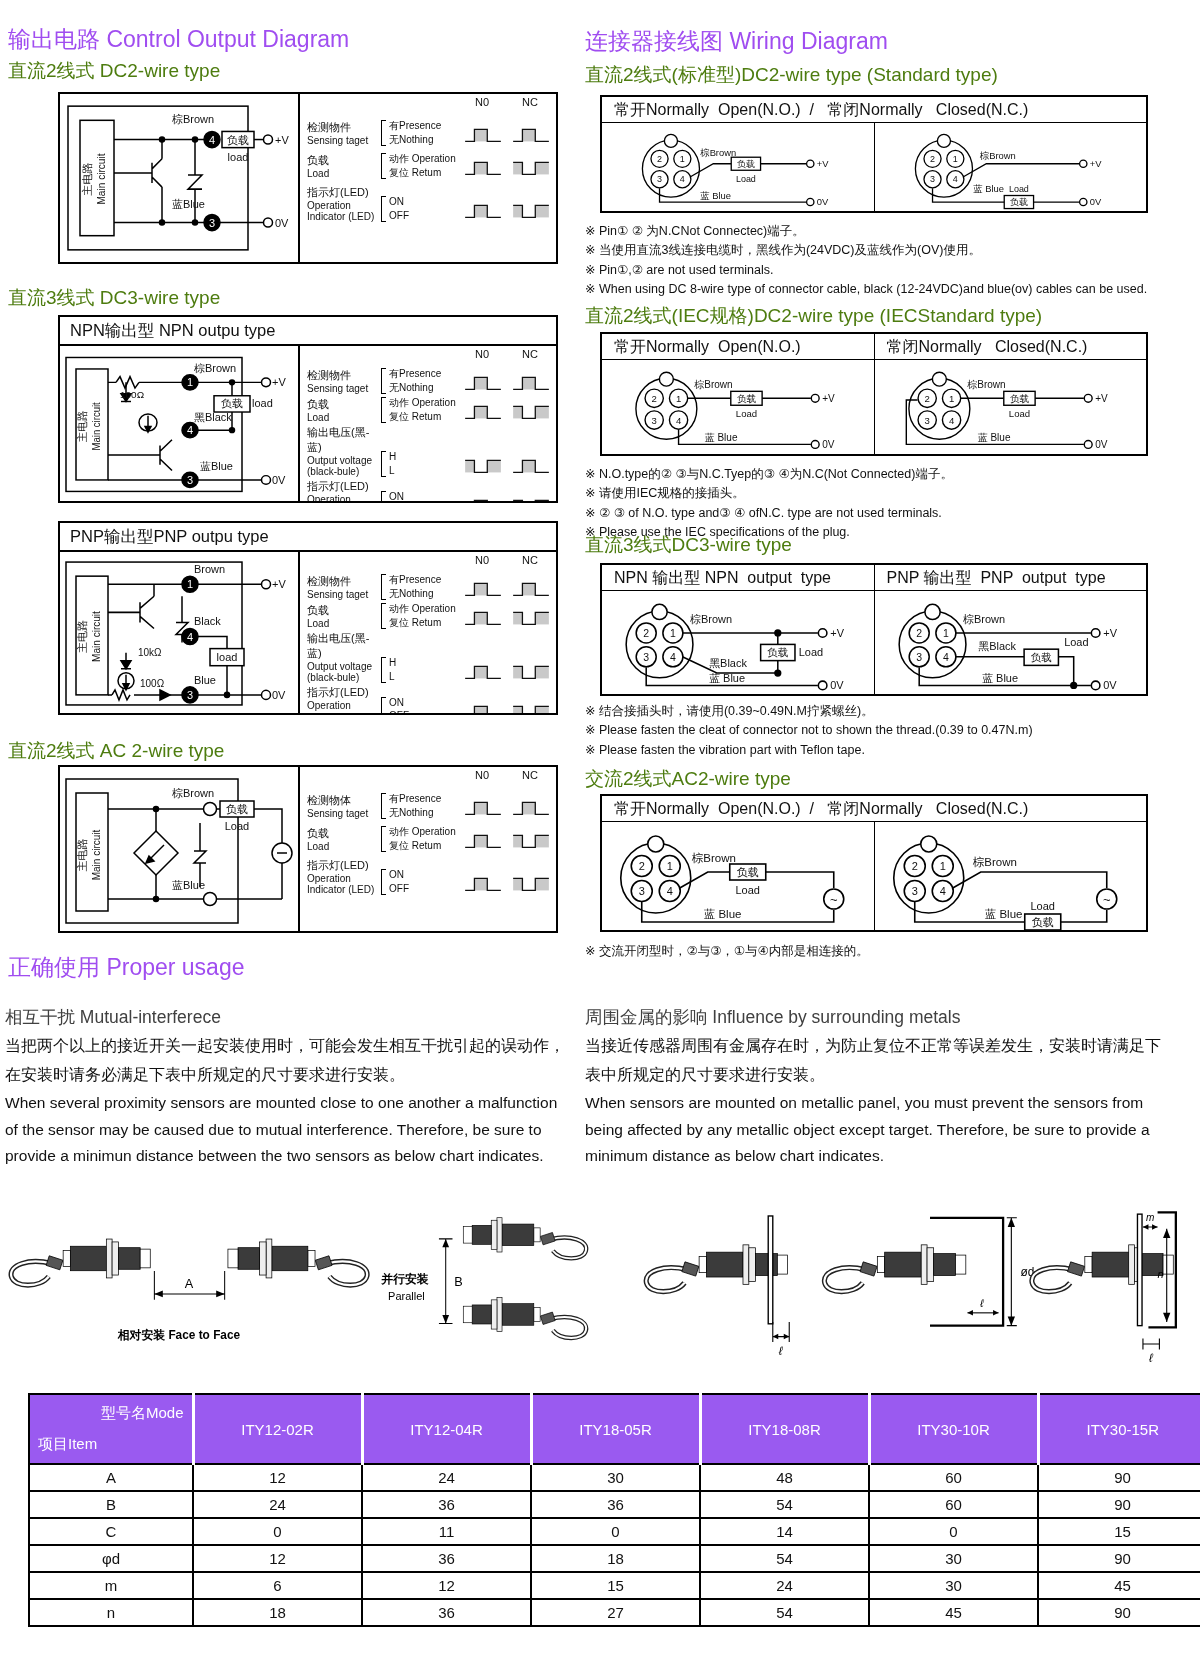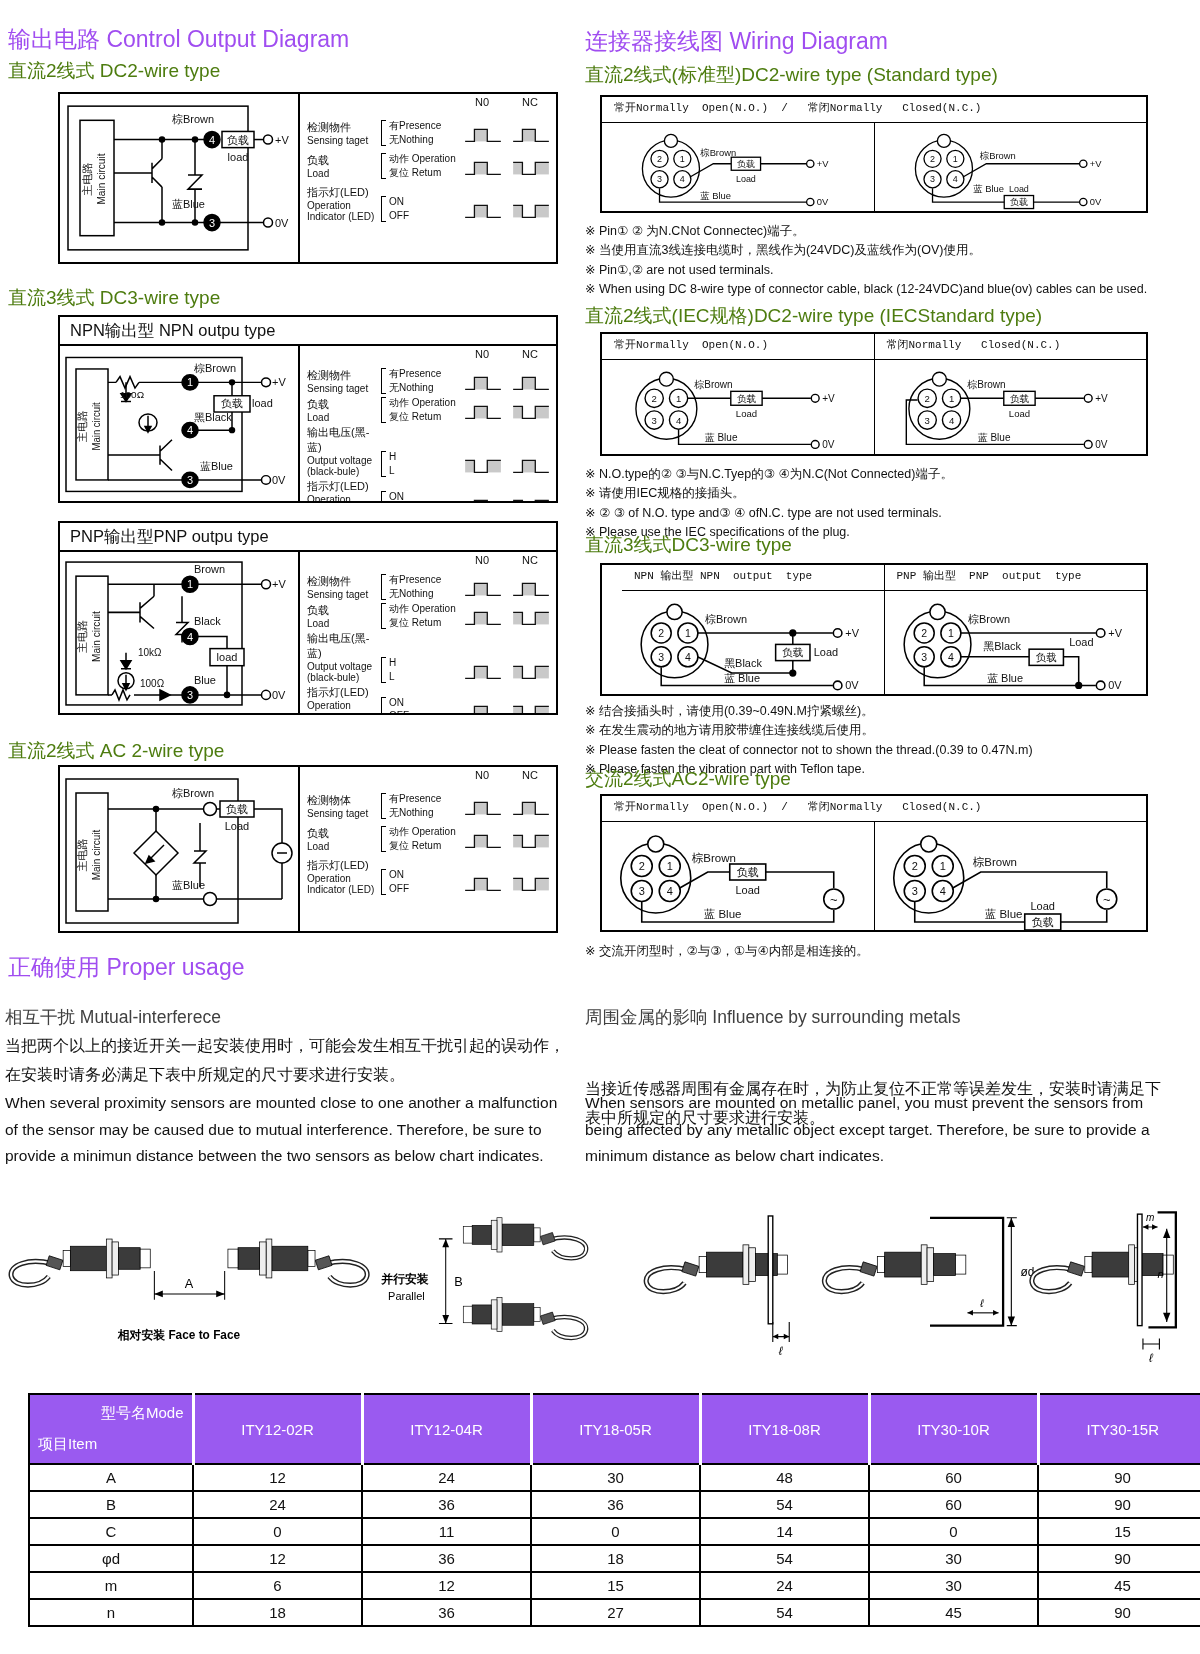--- a/index.html
+++ b/index.html
@@ -25,21 +25,21 @@
   .dense .trow{margin:2px 0;}
   .tl{width:72px;flex:none;}
   .tl .cn{font-size:11px;}
   .tl .en{font-size:10px;line-height:1.12;}
   .brk{width:4px;height:24px;border:1.5px solid #000;border-right:none;margin:0 3px 0 2px;flex:none;}
   .opts{flex:1;font-size:10px;line-height:1.35;min-width:0;}
   .wvs{display:flex;gap:8px;width:88px;flex:none;}
   .wv{width:40px;height:22px;}
   
   .wbox{position:absolute;width:548px;border:2px solid #000;display:flex;flex-direction:column;background:#fff;box-sizing:border-box;}
-  .whead{border-bottom:1.5px solid #000;font-size:11px;padding:3px 12px;height:19px;box-sizing:content-box;white-space:pre;font-family:Liberation Mono, monospace;}
+  .whead{border-bottom:1.5px solid #000;font-size:16px;padding:3px 12px;height:19px;box-sizing:content-box;white-space:pre;}
   .wbody{flex:1;display:flex;min-height:0;}
   .wcell{flex:1;position:relative;display:flex;flex-direction:column;min-width:0;}
   .wcell + .wcell{border-left:1.5px solid #000;}
   .wcell .whead{white-space:pre;}
   .wcell svg.conn{flex:1;width:100%;min-height:0;}
   svg.conn{display:block;}
   
   table.spec{border-collapse:collapse;width:1180px;table-layout:fixed;font-size:15px;}
   table.spec th,table.spec td{text-align:center;}
   table.spec thead th{background:#9a5af0;color:#fff;font-weight:400;height:66px;border-right:3px solid #fff;border-bottom:2px solid #000;}
@@ -716,21 +716,21 @@
 
 <div class="notes abs" style="left:585px;top:465px;width:575px;">
   <div>※ N.O.type的② ③与N.C.Tyep的③ ④为N.C(Not Connected)端子。</div>
   <div>※ 请使用IEC规格的接插头。</div>
   <div>※ ② ③ of N.O. type and③ ④ ofN.C. type are not used terminals.</div>
   <div>※ Please use the IEC specifications of the plug.</div>
 </div>
 
 <h2 class="sub abs" style="left:585px;top:532px;">直流3线式DC3-wire type</h2>
 
-<div class="wbox" style="left:600px;top:563px;height:133px;padding-left:20px;">
+<div class="wbox" style="left:600px;top:563px;height:133px;">
   <div class="wbody">
     <div class="wcell">
       <div class="whead">NPN 输出型 NPN  output  type</div>
       <svg class="conn" viewBox="0 0 268 108">
         <g stroke="#000" fill="none" stroke-width="1.6">
           <circle cx="52" cy="56" r="35"></circle>
             <circle cx="52" cy="22" r="8" fill="#fff"></circle>
           <circle cx="38" cy="44" r="10.5" fill="#fff"></circle>
             <circle cx="66" cy="44" r="10.5" fill="#fff"></circle>
           <circle cx="38" cy="69" r="10.5" fill="#fff"></circle>
@@ -797,21 +797,20 @@
           <text x="231" y="48">+V</text>
           <text x="231" y="103">0V</text>
         </g>
       </svg>
     </div>
   </div>
 </div>
 
 <div class="notes abs" style="left:585px;top:702px;width:575px;">
   <div>※ 结合接插头时，请使用(0.39~0.49N.M拧紧螺丝)。</div>
-  <div>※ 在发生震动的地方请用胶带缠住连接线缆后使用。</div>
   <div>※ Please fasten the cleat of connector not to shown the thread.(0.39 to 0.47N.m)</div>
   <div>※ Please fasten the vibration part with Teflon tape.</div>
 </div>
 
 <h2 class="sub abs" style="left:585px;top:766px;">交流2线式AC2-wire type</h2>
 
 <div class="wbox" style="left:600px;top:794px;height:138px;">
   <div class="whead">常开Normally  Open(N.O.)  /   常闭Normally   Closed(N.C.)</div>
   <div class="wbody">
     <div class="wcell">
@@ -881,21 +880,21 @@
   <div>※ 交流开闭型时，②与③，①与④内部是相连接的。</div>
 </div>
 
 <h1 class="sec abs" style="left:8px;top:952px;">正确使用 Proper usage</h1>
 
 <h3 class="sub2 abs" style="left:5px;top:1005px;">相互干扰 Mutual-interferece</h3>
 <p class="cnp abs" style="left:5px;top:1032px;width:560px;">当把两个以上的接近开关一起安装使用时，可能会发生相互干扰引起的误动作，在安装时请务必满足下表中所规定的尺寸要求进行安装。</p>
 <p class="enp abs" style="left:5px;top:1090px;width:556px;">When several proximity  sensors are mounted  close to  one another  a malfunction of the sensor  may be caused due to mutual interference. Therefore, be  sure to provide  a  minimun  distance between  the two sensors as below chart indicates.</p>
 
 <h3 class="sub2 abs" style="left:585px;top:1005px;">周围金属的影响 Influence by surrounding metals</h3>
-<p class="cnp abs" style="left:585px;top:1032px;width:590px;margin-top:43px;">当接近传感器周围有金属存在时，为防止复位不正常等误差发生，安装时请满足下表中所规定的尺寸要求进行安装。</p>
+<p class="cnp abs" style="left:585px;top:1032px;width:590px;">当接近传感器周围有金属存在时，为防止复位不正常等误差发生，安装时请满足下表中所规定的尺寸要求进行安装。</p>
 <p class="enp abs" style="left:585px;top:1090px;width:594px;">When sensors  are mounted  on  metallic panel, you must  prevent the sensors  from  being affected  by  any  metallic object  except  target. Therefore,  be sure  to  provide a  minimum  distance   as below  chart indicates.</p>
 
 <svg class="abs" style="left:5px;top:1205px;" width="585" height="166" viewBox="0 0 690 196">
   <defs>
     <g id="sensor">
       <path d="M62,46 C30,38 2,48 6,64 C10,80 46,80 58,64" fill="none" stroke="#222" stroke-width="7"></path>
       <path d="M62,46 C30,38 2,48 6,64 C10,80 46,80 58,64" fill="none" stroke="#fff" stroke-width="3"></path>
       <rect x="56" y="38" width="20" height="14" fill="#555" stroke="#000" transform="rotate(18 66 45)"></rect>
       <rect x="78" y="28" width="10" height="22" fill="#fff" stroke="#000"></rect>
       <rect x="88" y="22" width="50" height="34" fill="#3b3b3b" stroke="#000"></rect>

